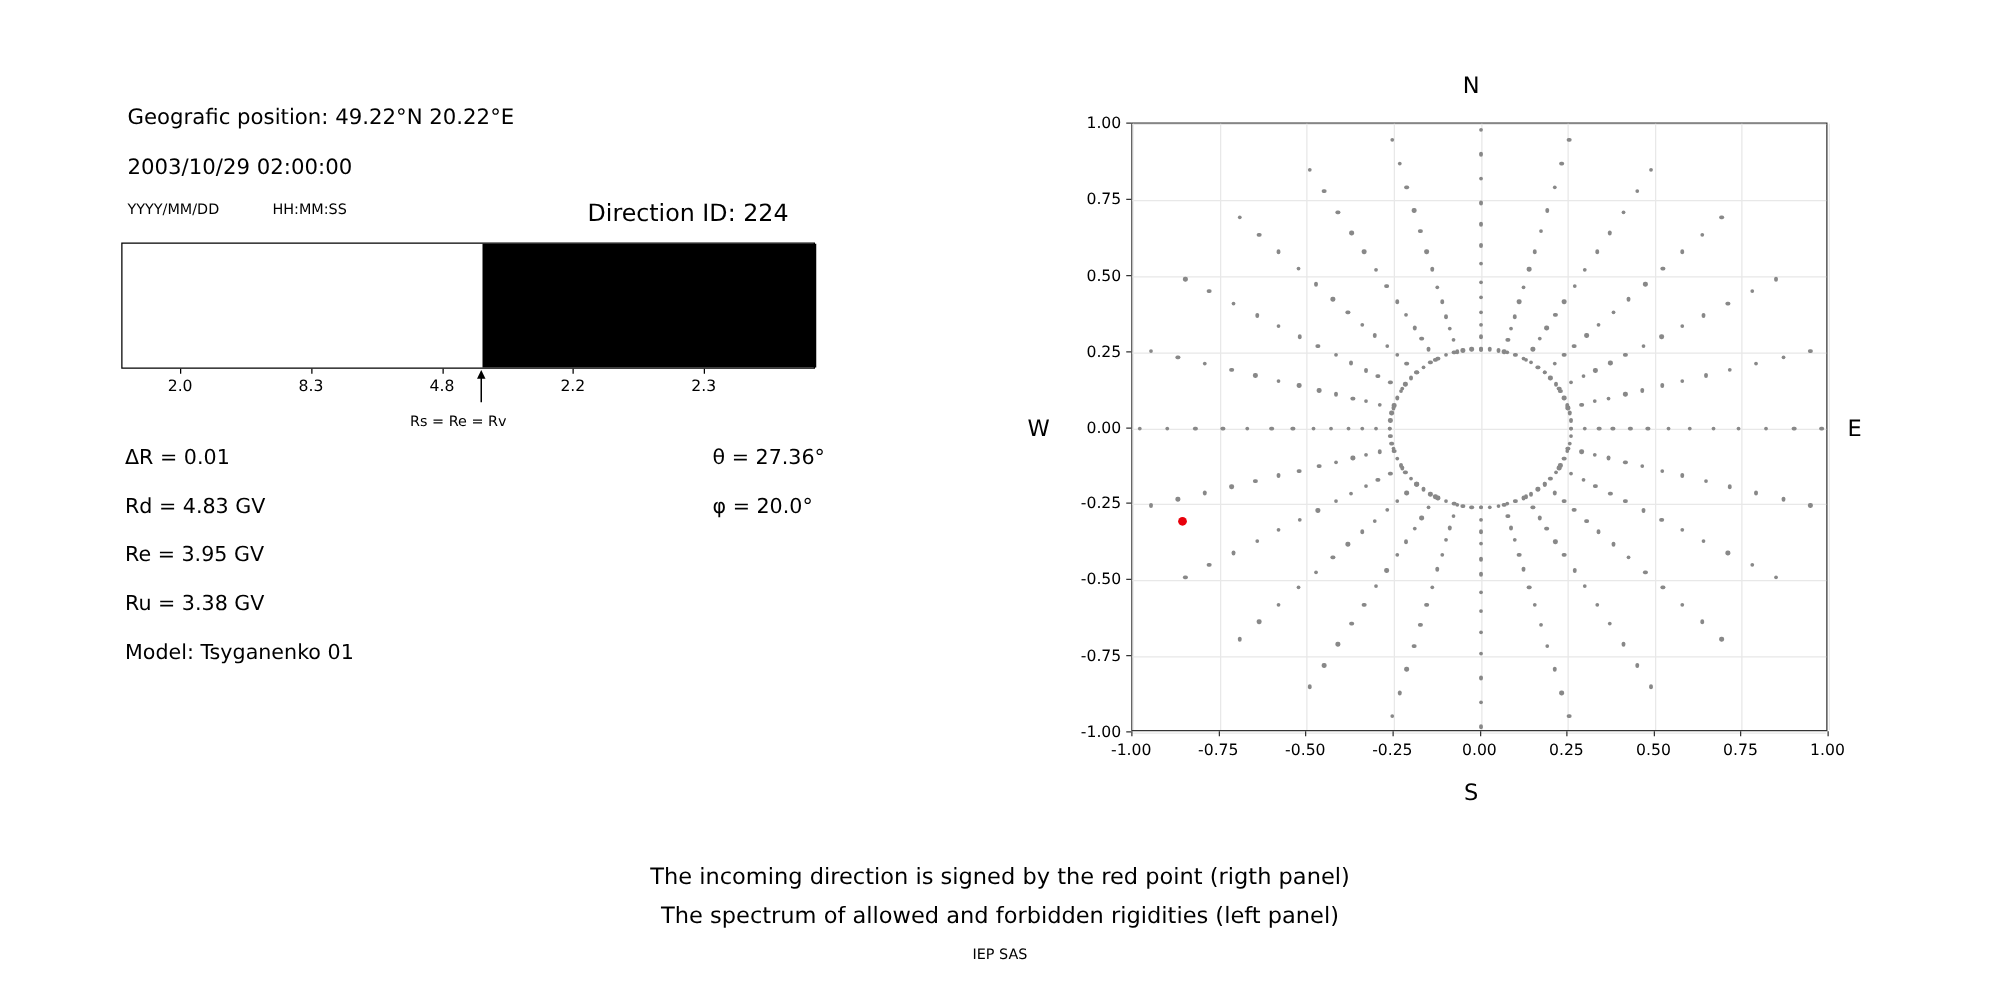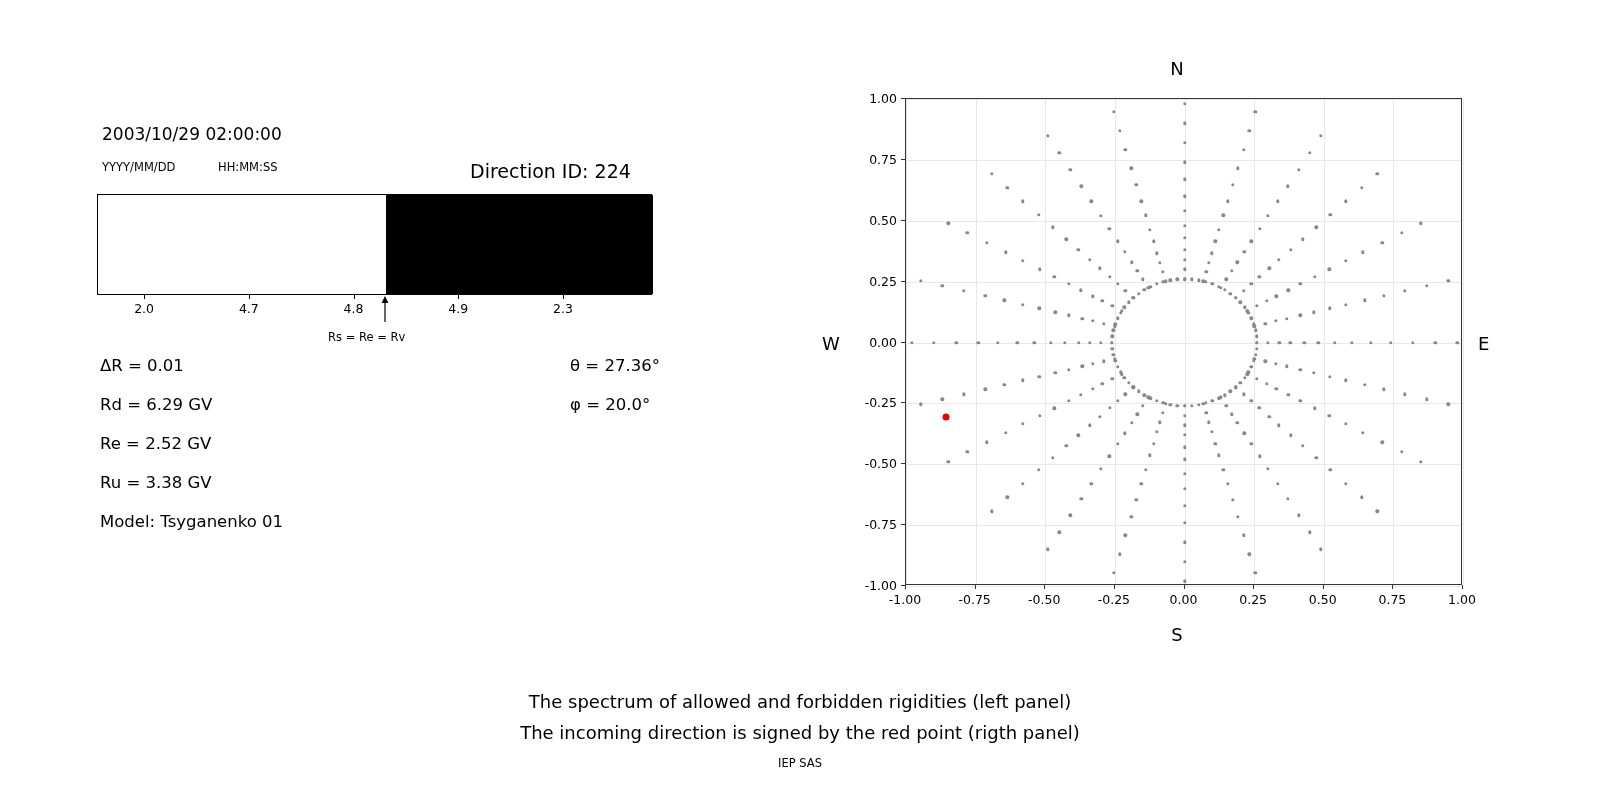--- a/index.html
+++ b/index.html
@@ -215,55 +215,56 @@
     top: 756px;
     text-align: center;
     font-size: 11.5px;
   }
 </style>
 </head>
 <body>
 
 <div id="left-panel">
 
+  <div class="text-line" id="geo-position">Geografic position: 49.22°N 20.22°E</div>
 
   <div class="text-line" id="datetime-value">2003/10/29 02:00:00</div>
 
   <div class="text-line" id="date-format-label">YYYY/MM/DD</div>
 
   <div class="text-line" id="time-format-label">HH:MM:SS</div>
 
   <div class="text-line" id="direction-id">Direction ID: 224</div>
 
   <div id="spectrum-bar">
     <div id="spectrum-forbidden" style="left: 287.972px; width: 267.028px;"></div>
   </div>
 
   <div id="spectrum-axis">
       <div class="tick-mark" style="left: 144.123px;"></div>
       <div class="tick-label" style="left: 144.123px;">2.0</div>
       <div class="tick-mark" style="left: 248.84px;"></div>
-      <div class="tick-label" style="left: 248.84px;">4.7</div>
+      <div class="tick-label" style="left: 248.84px;">8.3</div>
       <div class="tick-mark" style="left: 353.557px;"></div>
       <div class="tick-label" style="left: 353.557px;">4.8</div>
       <div class="tick-mark" style="left: 458.274px;"></div>
-      <div class="tick-label" style="left: 458.274px;">4.9</div>
+      <div class="tick-label" style="left: 458.274px;">2.2</div>
       <div class="tick-mark" style="left: 562.991px;"></div>
       <div class="tick-label" style="left: 562.991px;">2.3</div>
     </div>
 
   <svg id="rs-arrow" viewBox="0 0 10 26" style="left: 379.972px;">
     <line x1="5" y1="26" x2="5" y2="4" stroke="#000000" stroke-width="1.2"></line>
     <polygon points="5,0 1.6,7 8.4,7" fill="#000000"></polygon>
   </svg>
   <div id="rs-label">Rs = Re = Rv</div>
 
   <div class="stat-left" id="stat-dr">ΔR = 0.01</div>
-  <div class="stat-left" id="stat-rd">Rd = 6.29 GV</div>
-  <div class="stat-left" id="stat-re">Re = 2.52 GV</div>
+  <div class="stat-left" id="stat-rd">Rd = 4.83 GV</div>
+  <div class="stat-left" id="stat-re">Re = 3.95 GV</div>
   <div class="stat-left" id="stat-ru">Ru = 3.38 GV</div>
   <div class="stat-left" id="stat-model">Model: Tsyganenko 01</div>
   <div class="stat-right" id="stat-theta">θ = 27.36°</div>
   <div class="stat-right" id="stat-phi">φ = 20.0°</div>
 </div>
 
 <div id="right-panel">
   <div id="plot-frame">
       <div class="gridline-v" style="left: 0px;"></div>
       <div class="gridline-v" style="left: 69.625px;"></div>
@@ -700,16 +701,16 @@
       <div class="axis-tick-y" style="top: 98px; left: 47px; width: 50px;">1.00</div>
     </div>
 
   <div class="compass-label" id="compass-n">N</div>
   <div class="compass-label" id="compass-s">S</div>
   <div class="compass-label" id="compass-w">W</div>
   <div class="compass-label" id="compass-e">E</div>
 </div>
 
 <div id="caption">
+  <div id="caption-line2">The incoming direction is signed by the red point (rigth panel)</div>
   <div id="caption-line1">The spectrum of allowed and forbidden rigidities (left panel)</div>
-  <div id="caption-line2">The incoming direction is signed by the red point (rigth panel)</div>
 </div>
 <div id="footer-credit">IEP SAS</div>
 
 </body></html>

